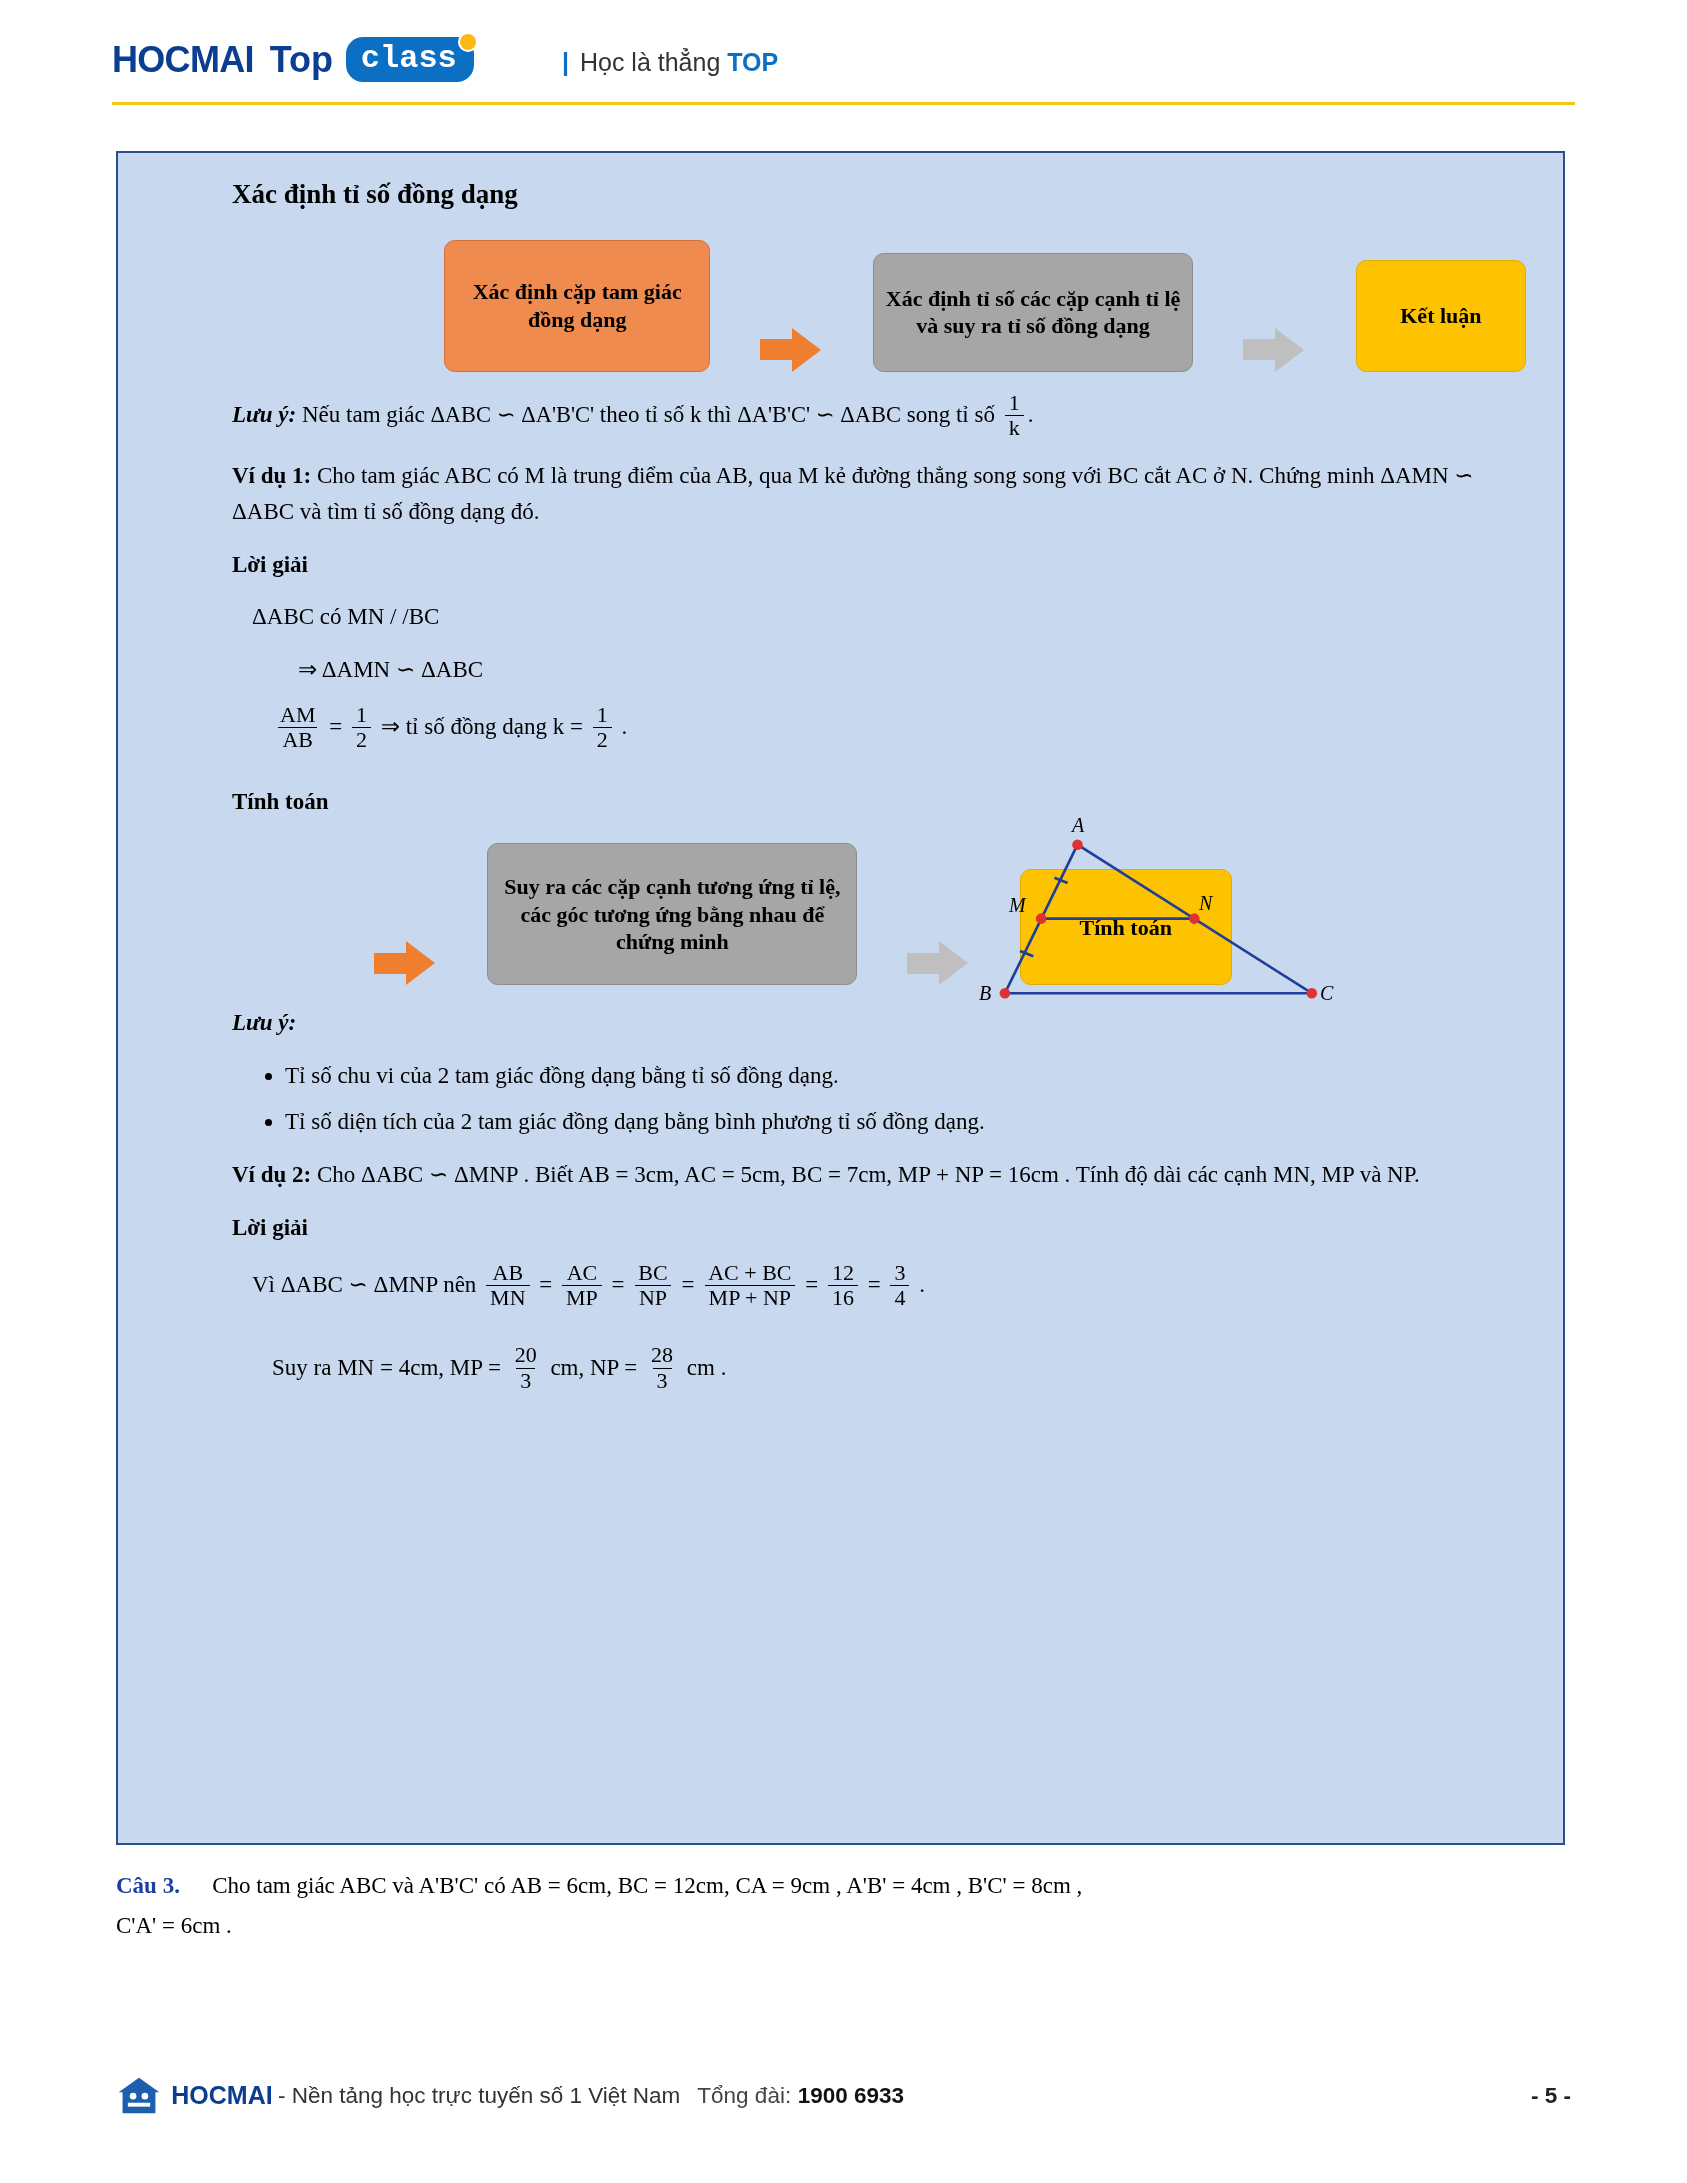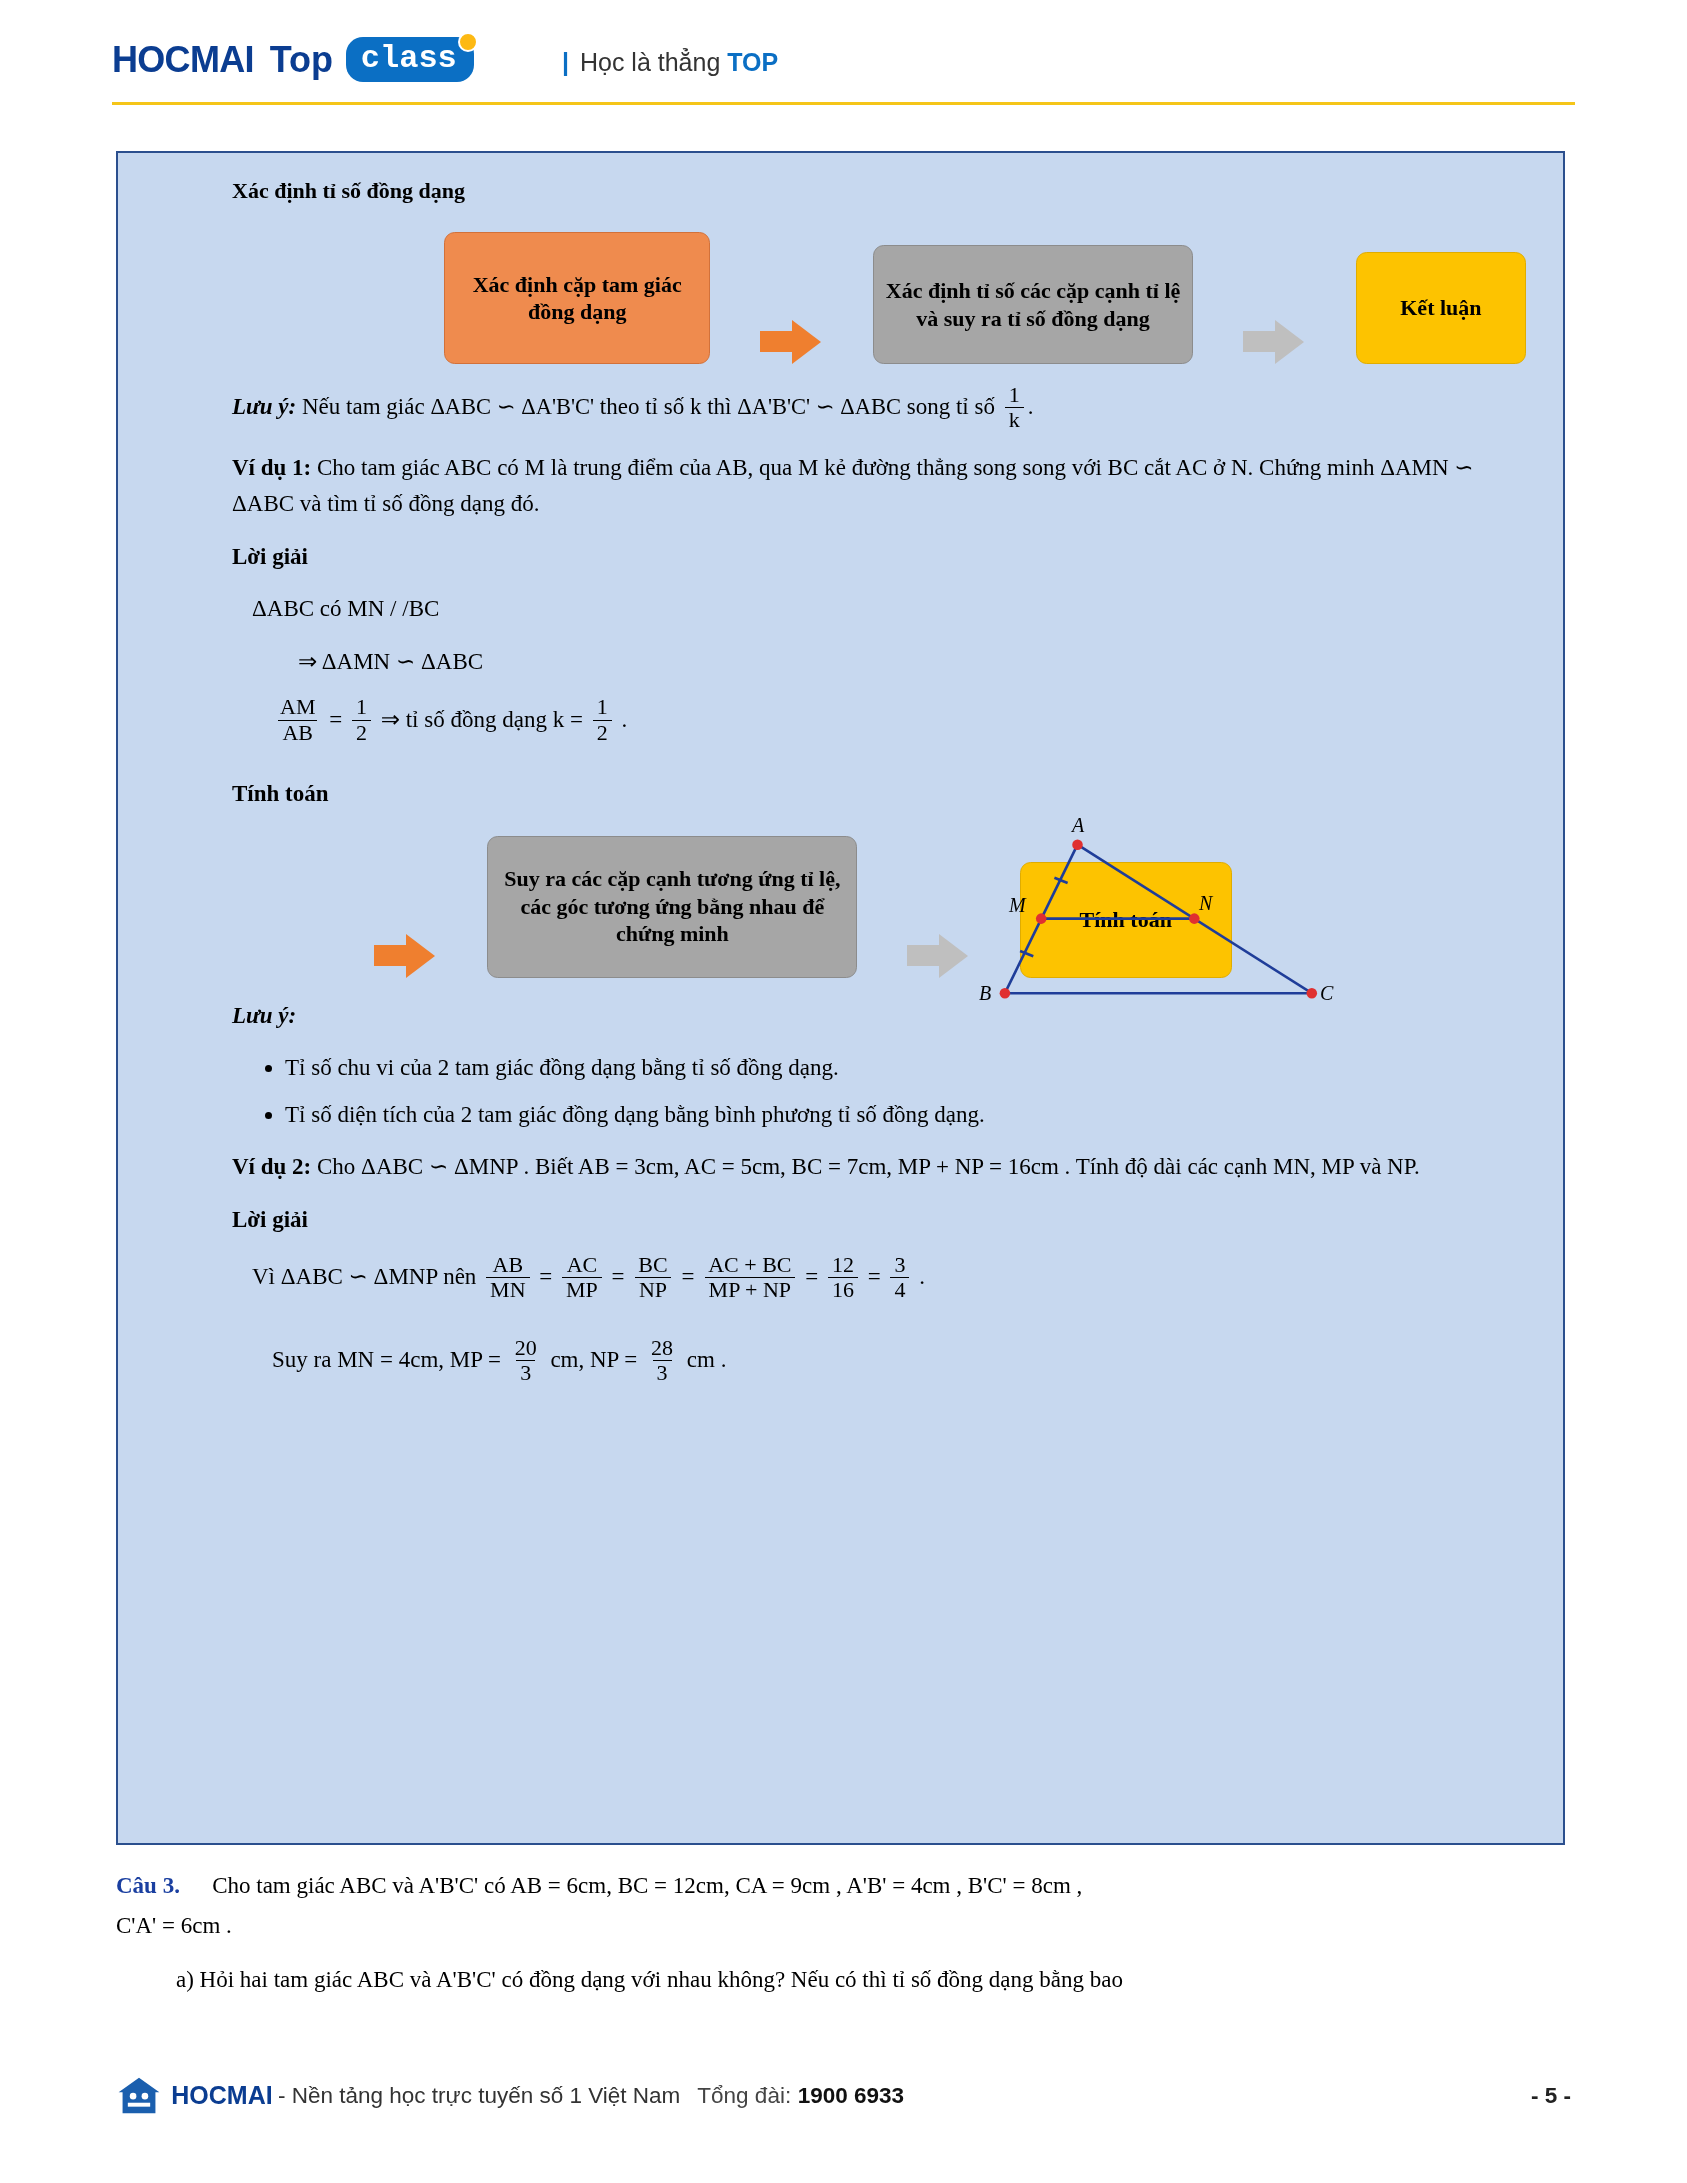--- a/index.html
+++ b/index.html
@@ -117,21 +117,21 @@
     padding: 21px 37px 0 114px;
     font-size: 23px;
     line-height: 1.55;
   }
 
   .b { font-weight: bold; }
   .i { font-style: italic; }
 
   .section-title {
     font-weight: bold;
-    font-size: 22px;
+    font-size: 27px;
     margin: 0 0 5.3px 0;
   }
 
   
   .flow {
     display: flex;
     align-items: flex-end;
     margin: 24px 0 20px 0;
     gap: 36px;
   }
@@ -443,21 +443,20 @@
       <div style="position:absolute;left:224px;top:77px;font-style:italic;font-size:20px;">N</div>
     </div>
   </div>
 
   <div class="below">
     <div>
       <span class="cau-label">Câu 3.</span>
       <span style="margin-left:26.5px;">Cho tam giác  ABC  và  A'B'C' có  AB = 6cm,  BC = 12cm,  CA = 9cm ,  A'B' = 4cm , B'C' = 8cm ,</span>
     </div>
     <div>C'A' = 6cm .</div>
-    <div style="padding-left:60px;margin-top:13.2px;">a) Hỏi hai tam giác ABC và  A'B'C'  có đồng dạng với nhau không? Nếu có thì tỉ số đồng dạng bằng bao</div>
   </div>
 
   <div class="footer">
     <span class="footer-logo">
       <svg width="46" height="41" viewBox="0 0 70 62" xmlns="http://www.w3.org/2000/svg">
         <path d="M35 4 L66 26 L60 26 L60 58 L10 58 L10 26 L4 26 Z" fill="#1b5fae"></path>
         <circle cx="26" cy="32" r="5" fill="#ffffff"></circle>
         <circle cx="44" cy="32" r="5" fill="#ffffff"></circle>
         <rect x="18" y="42" width="34" height="6" fill="#ffffff"></rect>
       </svg>

